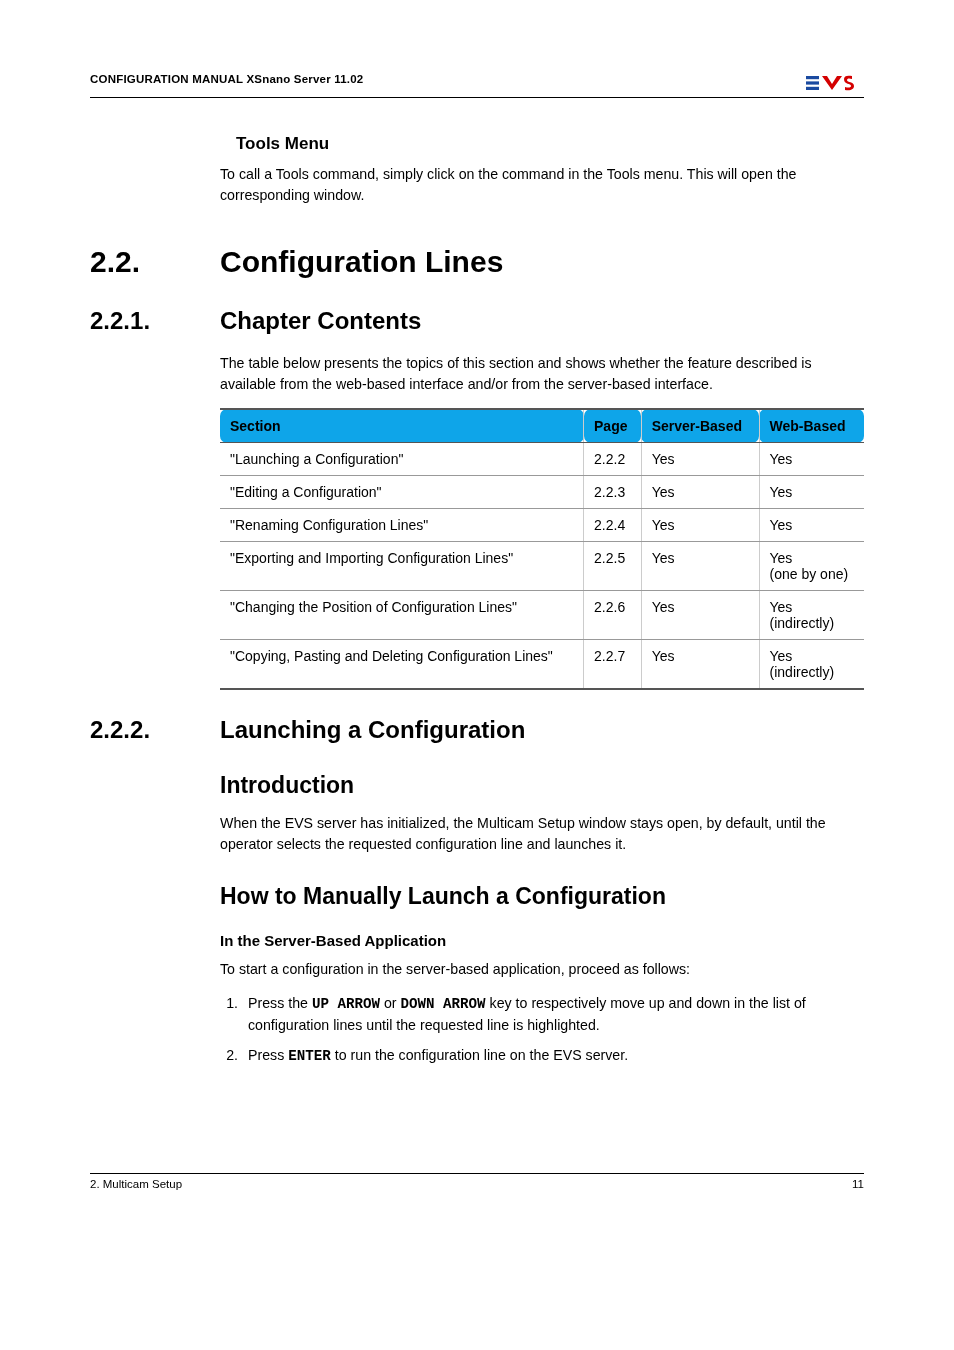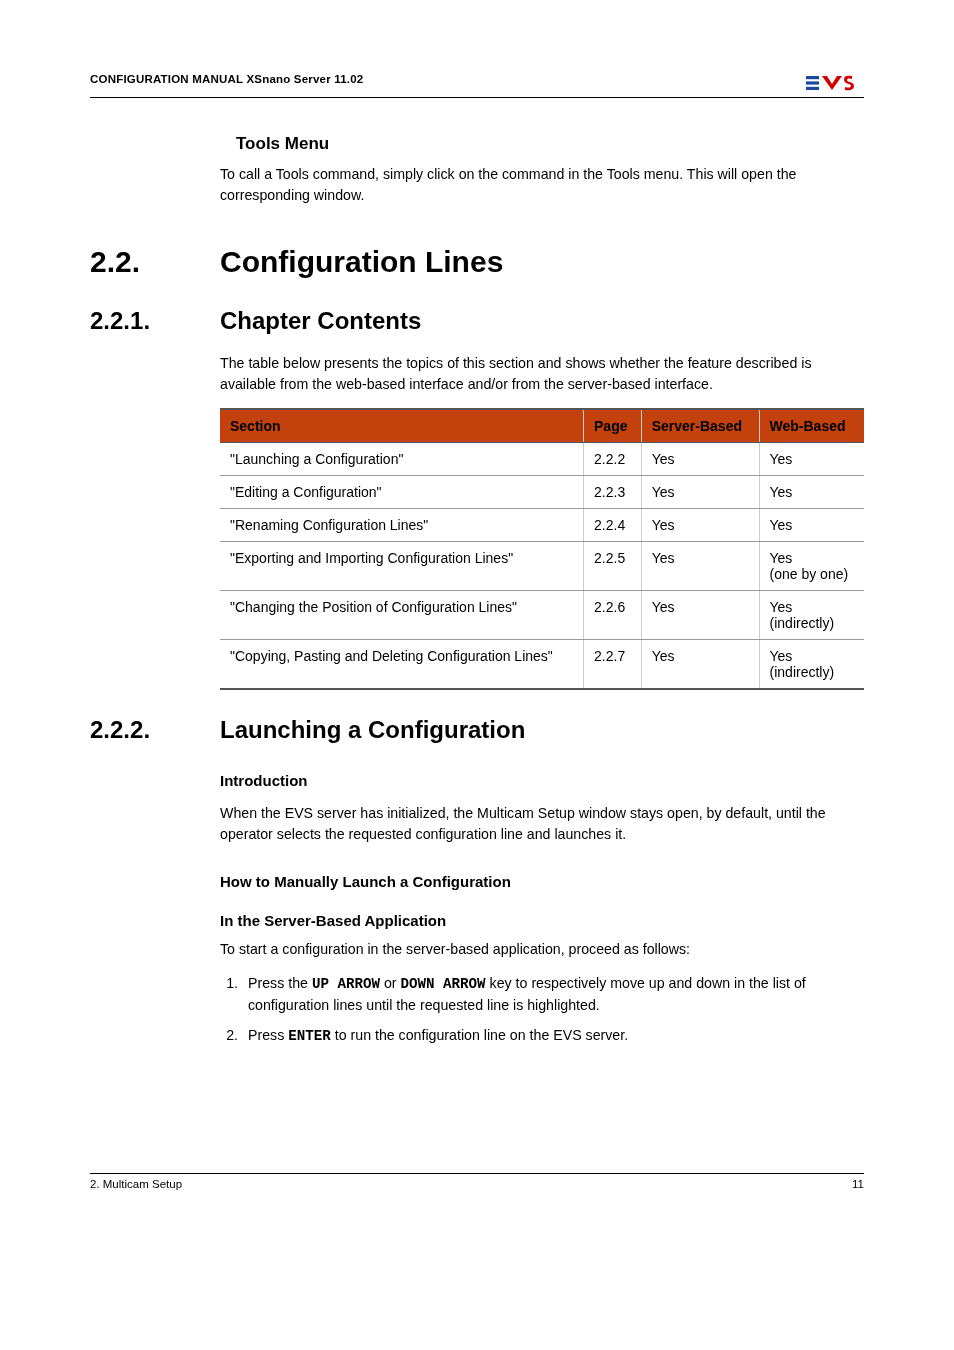--- a/index.html
+++ b/index.html
@@ -62,21 +62,21 @@
     font-size: 24px;
     font-weight: bold;
     margin: 26px 0 18px 0;
     display: flex;
   }
   .h2 .num {
     width: 130px;
     flex-shrink: 0;
   }
   .h3 {
-    font-size: 15px;
+    font-size: 23px;
     font-weight: bold;
     margin: 28px 0 14px 0;
     color: #000;
   }
   .h4 {
     font-size: 15px;
     font-weight: bold;
     margin: 22px 0 10px 0;
   }
   table.data {
@@ -88,24 +88,25 @@
   table.data th, table.data td {
     border-top: 1px solid #999;
     border-bottom: 1px solid #999;
     border-left: 1px solid #ccc;
     border-right: 1px solid #ccc;
     padding: 8px 10px;
     text-align: left;
     vertical-align: top;
   }
   table.data th {
-    background: #c2410c;
+    background: #0ea5e9;
     font-weight: bold;
     border-top: 2px solid #555;
     border-bottom: 1px solid #555;
+    border-radius: 7px;
   }
   table.data tr:first-child th:first-child,
   table.data td:first-child { border-left: none; }
   table.data tr:first-child th:last-child,
   table.data td:last-child { border-right: none; }
   table.data tr:last-child td { border-bottom: 2px solid #555; }
   ol.steps {
     font-size: 14.2px;
     line-height: 1.5;
     padding-left: 22px;

